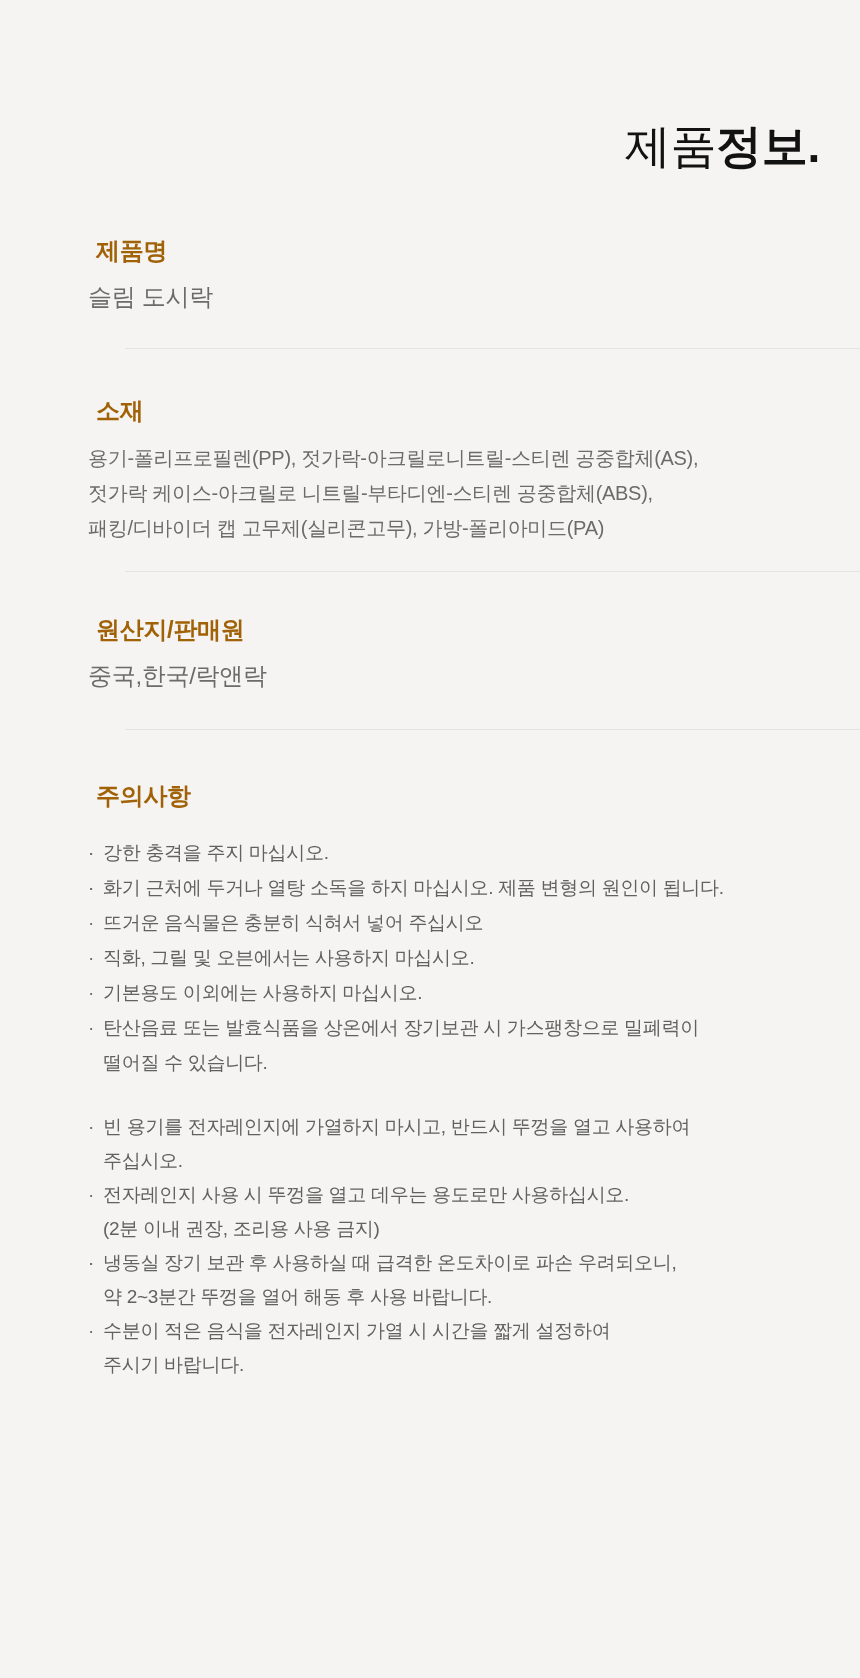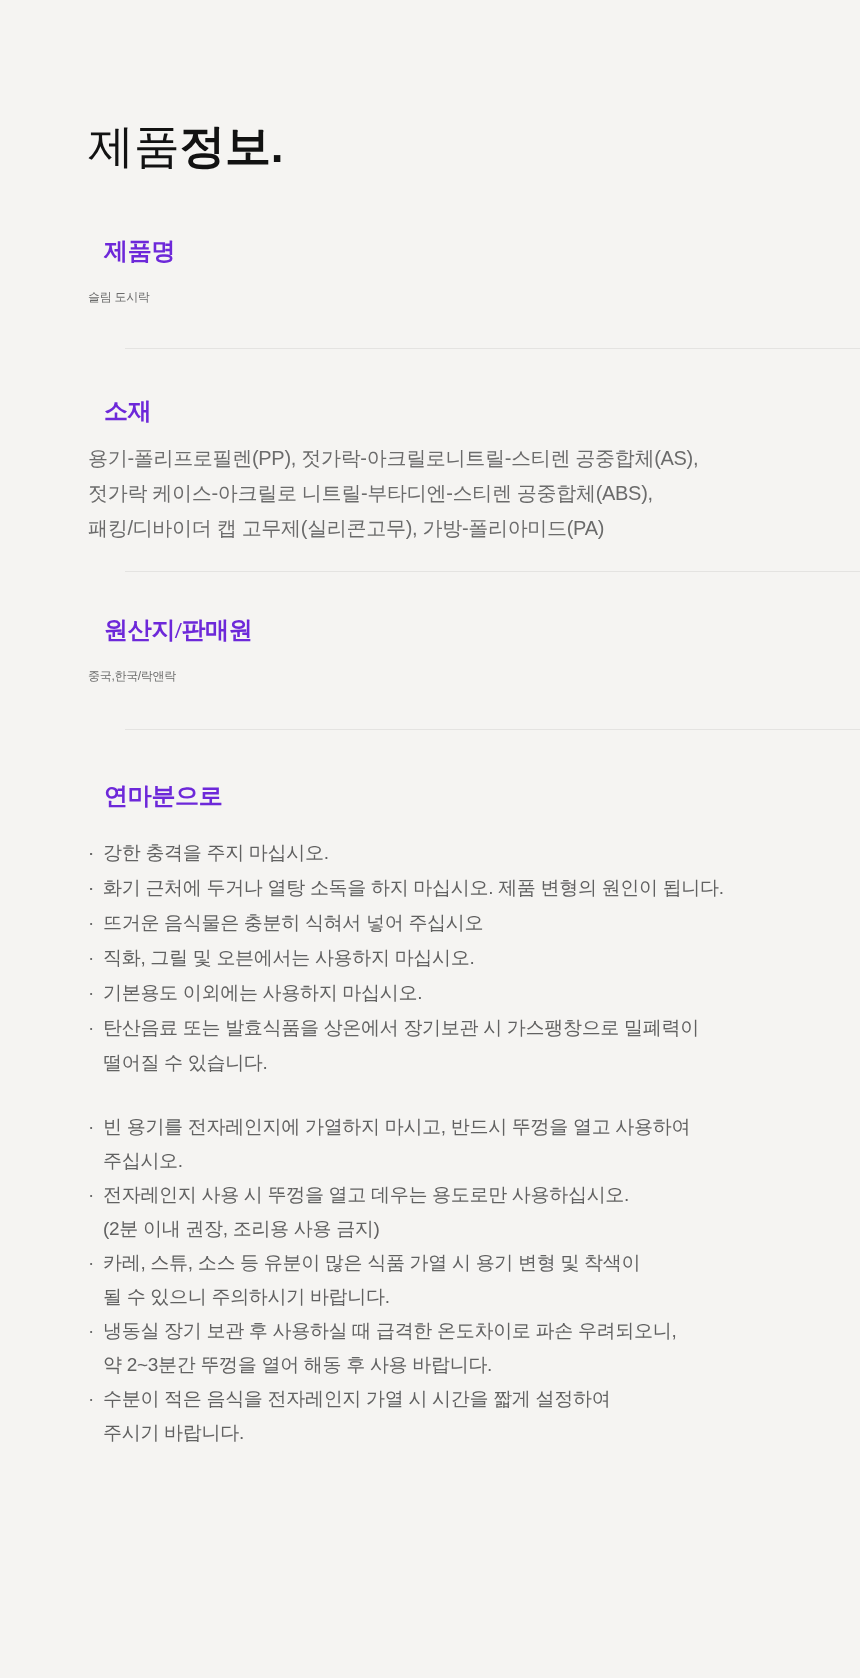--- a/index.html
+++ b/index.html
@@ -21,39 +21,40 @@
   .content {
     padding: 0 40px 0 88px;
   }
   .page-title {
     margin: 0;
     padding-top: 120px;
     font-size: 46px;
     line-height: 1.15;
     font-weight: 400;
     color: #121212;
+    text-align: right;
   }
   .page-title .title-bold {
     font-weight: 800;
   }
   .section-heading {
-    margin: 16px;
+    margin: 8px;
     font-size: 24px;
     line-height: 1.2;
     font-weight: 700;
-    color: #6d28d9;
+    color: #a16207;
   }
   .mt-64 { margin-top: 64px; }
   .mt-48 { margin-top: 48px; }
-  .mt-44 { margin-top: 44px; font-family: Liberation Serif, serif; }
+  .mt-44 { margin-top: 44px; }
   .mt-52 { margin-top: 52px; }
   .mt-28 { margin-top: 28px; }
   .section-value {
     margin: 16px 0 0 0;
-    font-size: 12px;
+    font-size: 24px;
     line-height: 30px;
     color: #6b6b6b;
     white-space: pre-line;
   }
   .section-body {
     margin: 16px 0 0 0;
     font-size: 20px;
     line-height: 35px;
     color: #6b6b6b;
     white-space: pre-line;
@@ -118,42 +119,41 @@
     <hr class="divider d2">
 
     <section>
       <h2 class="section-heading mt-44">원산지/판매원</h2>
       <p class="section-value">중국,한국/락앤락</p>
     </section>
 
     <hr class="divider d3">
 
     <section>
-      <h2 class="section-heading mt-52">연마분으로</h2>
+      <h2 class="section-heading mt-52">주의사항</h2>
       <ul class="bullet-list">
           <li><span class="dot">·</span></li>
           <li><span class="dot">·</span><span>강한 충격을 주지 마십시오.</span></li>
           <li><span class="dot">·</span></li>
           <li><span class="dot">·</span><span>화기 근처에 두거나 열탕 소독을 하지 마십시오. 제품 변형의 원인이 됩니다.</span></li>
           <li><span class="dot">·</span><span>뜨거운 음식물은 충분히 식혀서 넣어 주십시오</span></li>
           <li><span class="dot">·</span><span>직화, 그릴 및 오븐에서는 사용하지 마십시오.</span></li>
           <li><span class="dot">·</span><span>기본용도 이외에는 사용하지 마십시오.</span></li>
           <li><span class="dot">·</span><span>탄산음료 또는 발효식품을 상온에서 장기보관 시 가스팽창으로 밀폐력이
 떨어질 수 있습니다.</span></li>
         </ul>
     </section>
 
     <section>
       <ul class="bullet-list tight">
           <li><span class="dot">·</span><span>빈 용기를 전자레인지에 가열하지 마시고, 반드시 뚜껑을 열고 사용하여
 주십시오.</span></li>
           <li><span class="dot">·</span><span>전자레인지 사용 시 뚜껑을 열고 데우는 용도로만 사용하십시오.
 (2분 이내 권장, 조리용 사용 금지)</span></li>
-          <li><span class="dot">·</span><span>카레, 스튜, 소스 등 유분이 많은 식품 가열 시 용기 변형 및 착색이
-될 수 있으니 주의하시기 바랍니다.</span></li>
+          <li><span class="dot">·</span></li>
           <li><span class="dot">·</span><span>냉동실 장기 보관 후 사용하실 때 급격한 온도차이로 파손 우려되오니,
 약 2~3분간 뚜껑을 열어 해동 후 사용 바랍니다.</span></li>
           <li><span class="dot">·</span><span>수분이 적은 음식을 전자레인지 가열 시 시간을 짧게 설정하여
 주시기 바랍니다.</span></li>
         </ul>
     </section>
 
   </div>
 </div>
 

